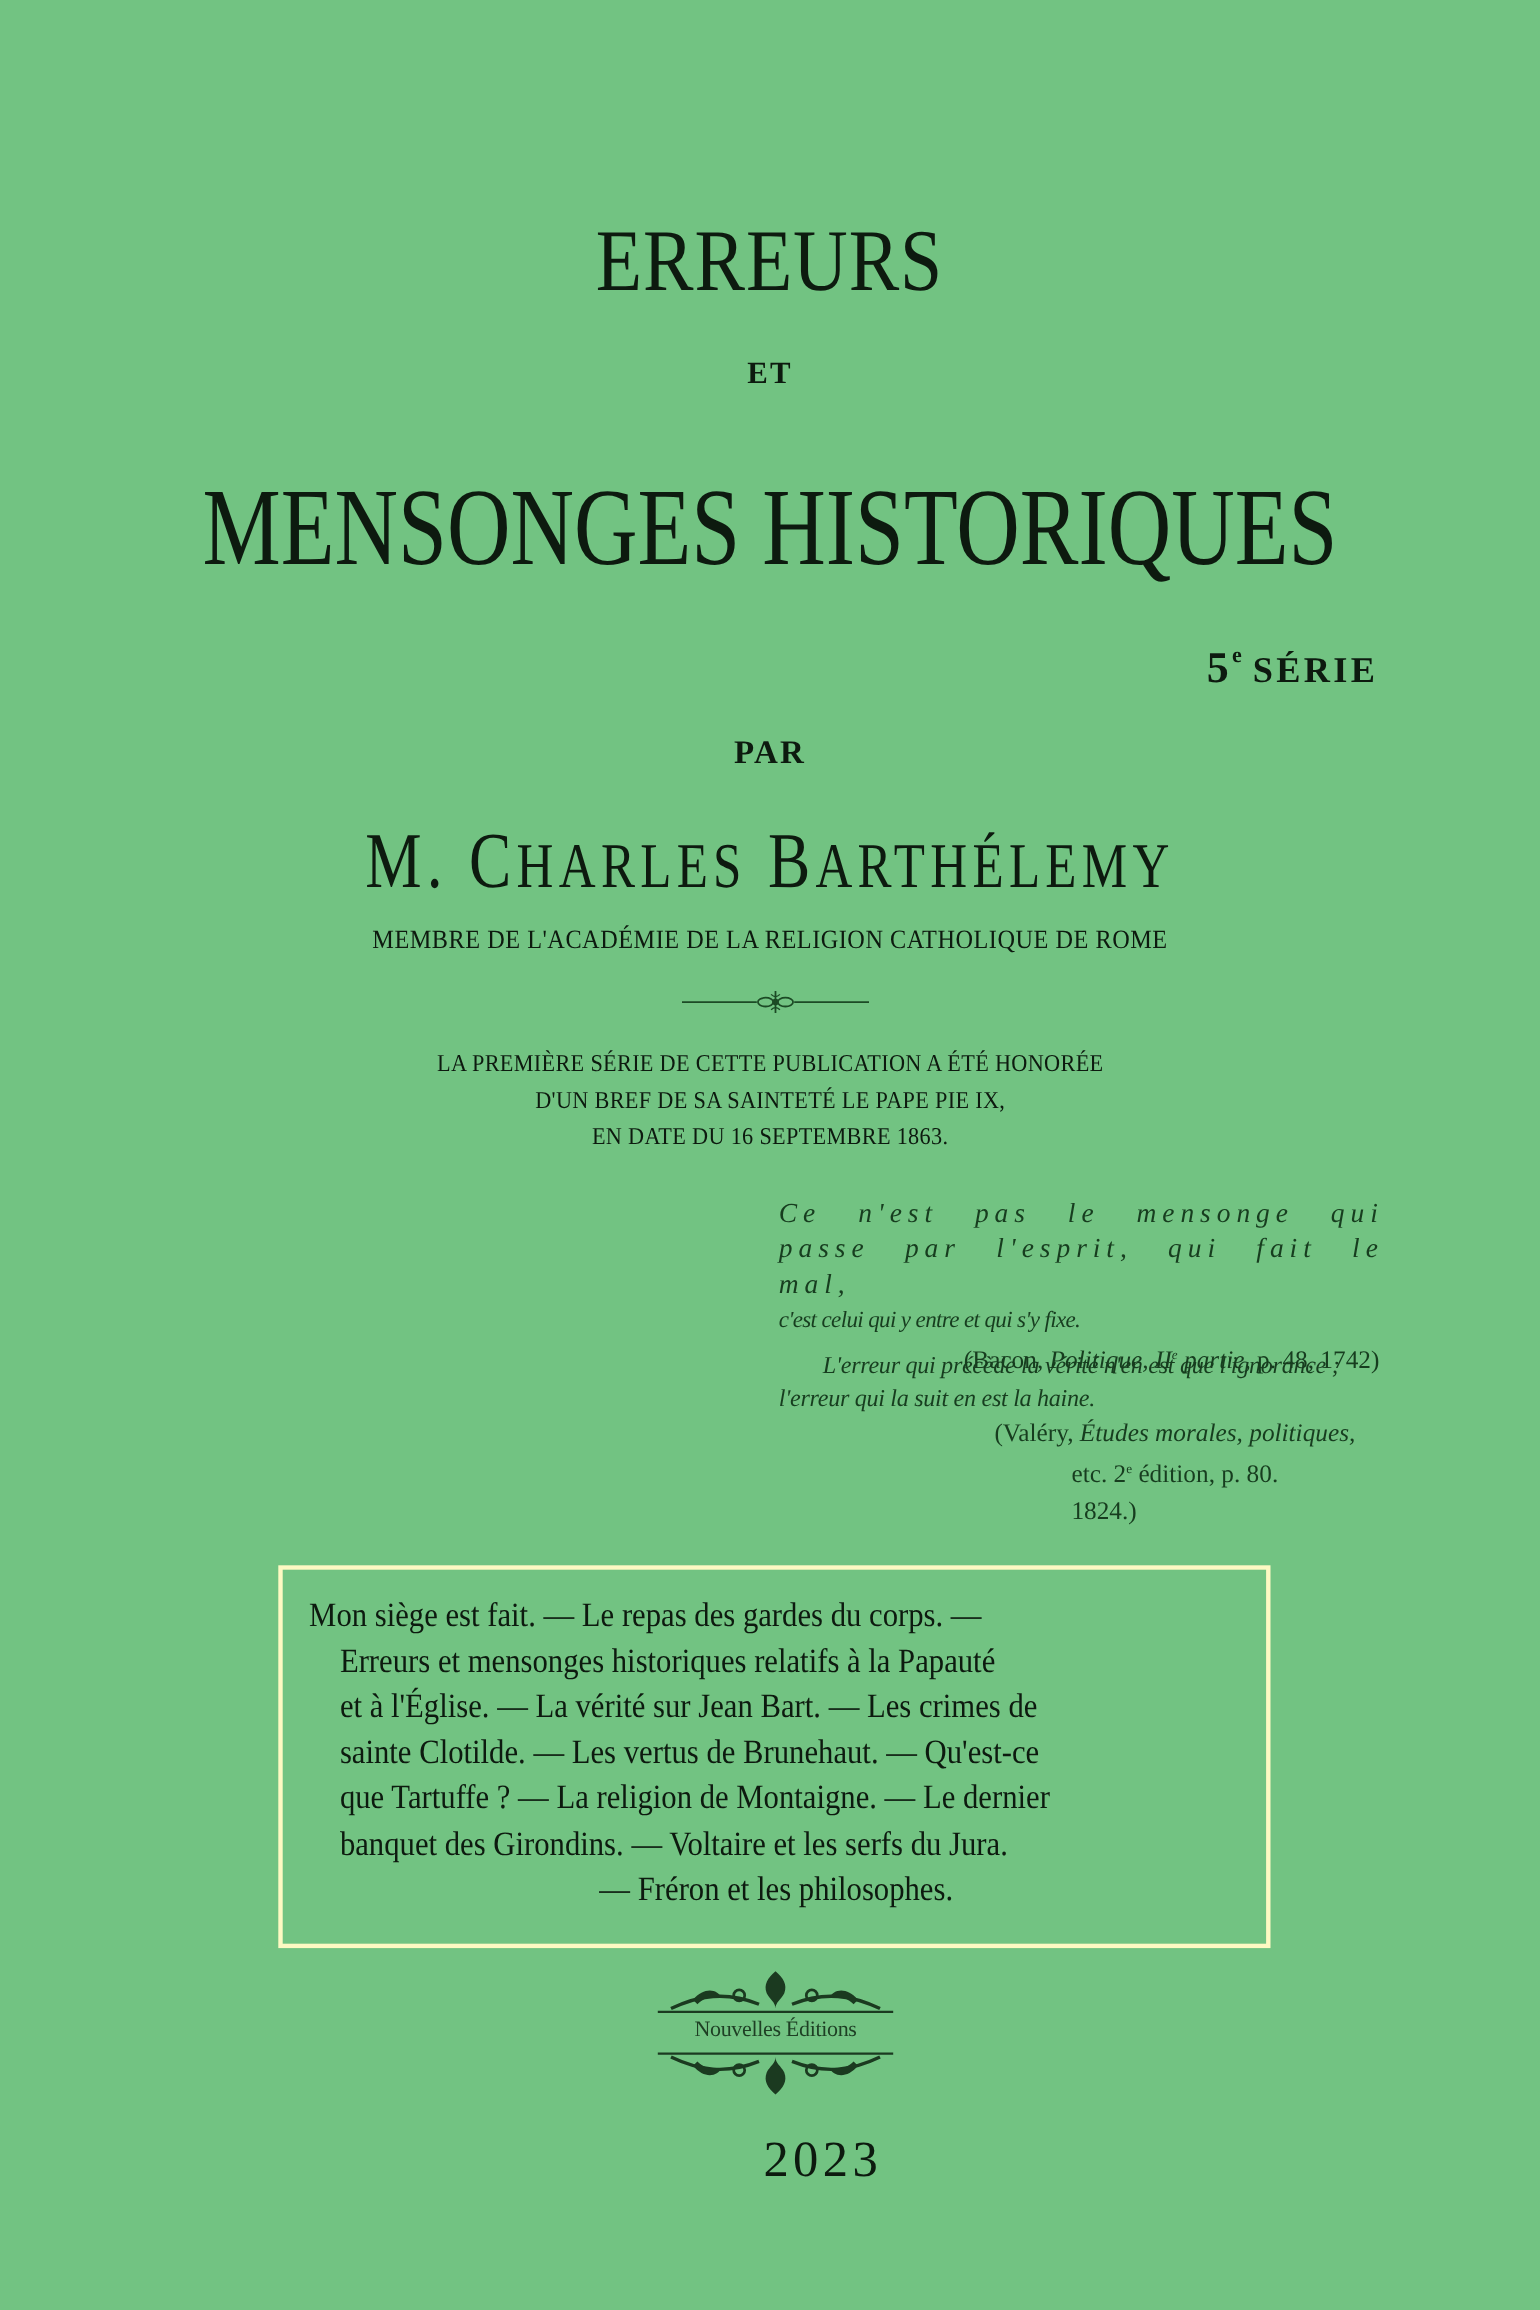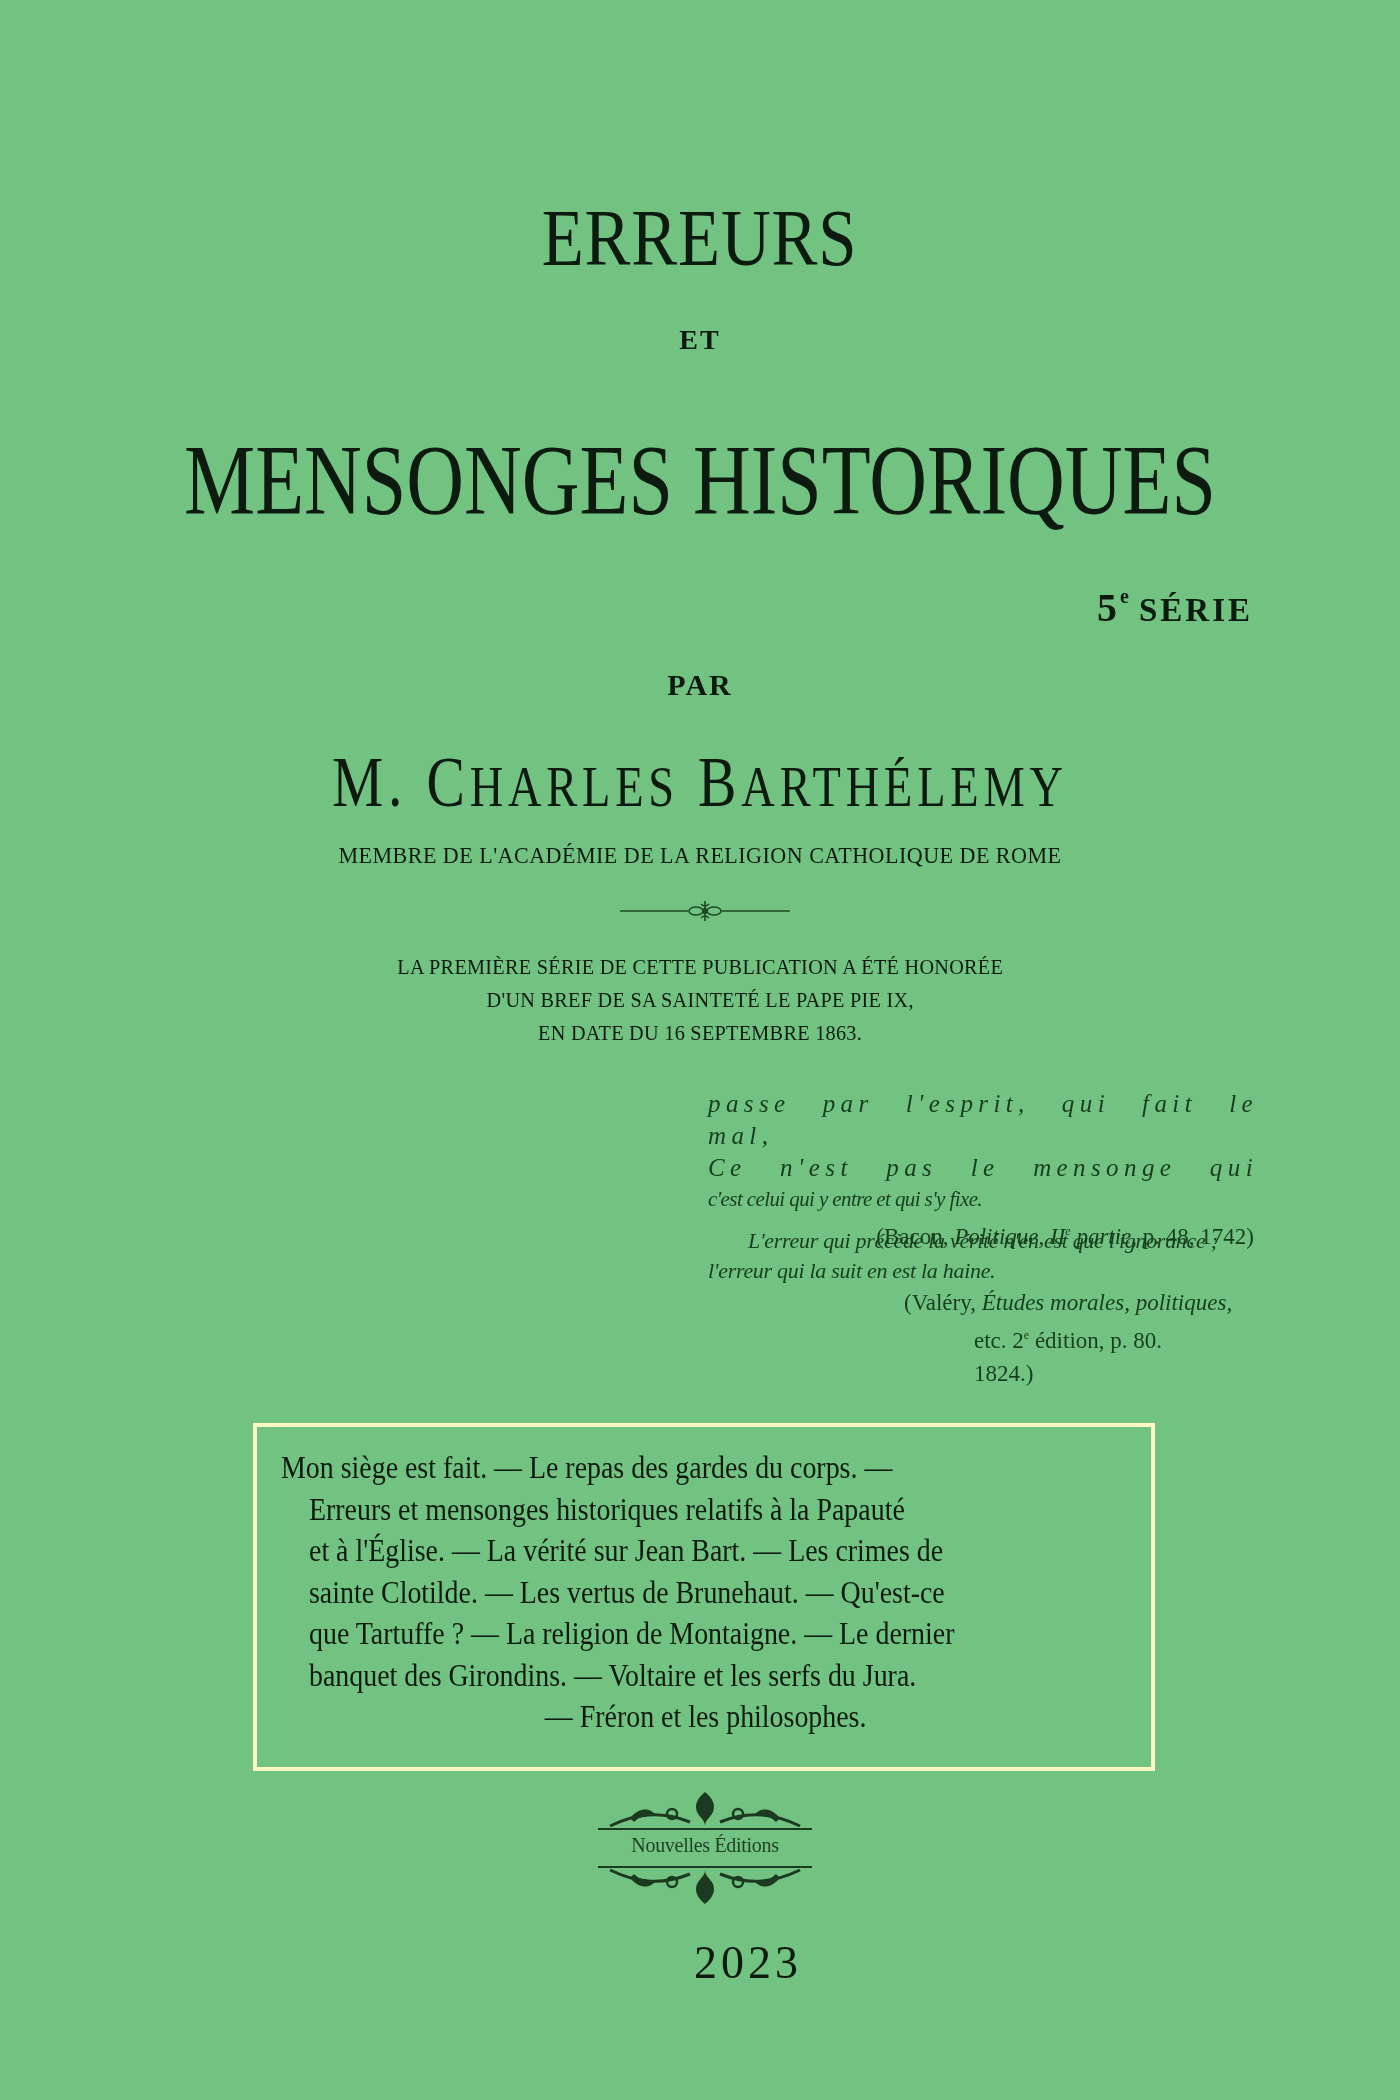--- a/index.html
+++ b/index.html
@@ -199,22 +199,22 @@
     <path d="M83 6 Q87 10 91 6 M83 20 Q87 16 91 20" fill="none" stroke="#1c4a25" stroke-width="1.2"></path>
   </svg>
 
   <div id="t-honor" class="center-line">
     <div><span class="cond">LA PREMIÈRE SÉRIE DE CETTE PUBLICATION A ÉTÉ HONORÉE</span></div>
     <div><span class="cond">D'UN BREF DE SA SAINTETÉ LE PAPE PIE IX,</span></div>
     <div><span class="cond">EN DATE DU 16 SEPTEMBRE 1863.</span></div>
   </div>
 
   <div id="quote1" class="quote">
+    <div class="spaced">Ce n'est pas le mensonge qui</div>
     <div class="spaced">passe par l'esprit, qui fait le mal,</div>
-    <div class="spaced">Ce n'est pas le mensonge qui</div>
     <div class="tight">c'est celui qui y entre et qui s'y fixe.</div>
     <div class="cite"><span>(Bacon, </span><i>Politique, II</i><sup>e</sup><i> partie</i><span>, p. 48, 1742)</span></div>
   </div>
 
   <div id="quote2" class="quote">
     <div class="line indent">L'erreur qui précède la vérité n'en est que l'ignorance ;</div>
     <div class="line">l'erreur qui la suit en est la haine.</div>
     <div class="cite" style="padding-left:196px;"><span>(Valéry, </span><i>Études morales, politiques,</i></div>
     <div class="cite" style="padding-left:266px;"><span>etc. 2</span><sup>e</sup><span> édition, p. 80.</span></div>
     <div class="cite" style="padding-left:266px;">1824.)</div>

